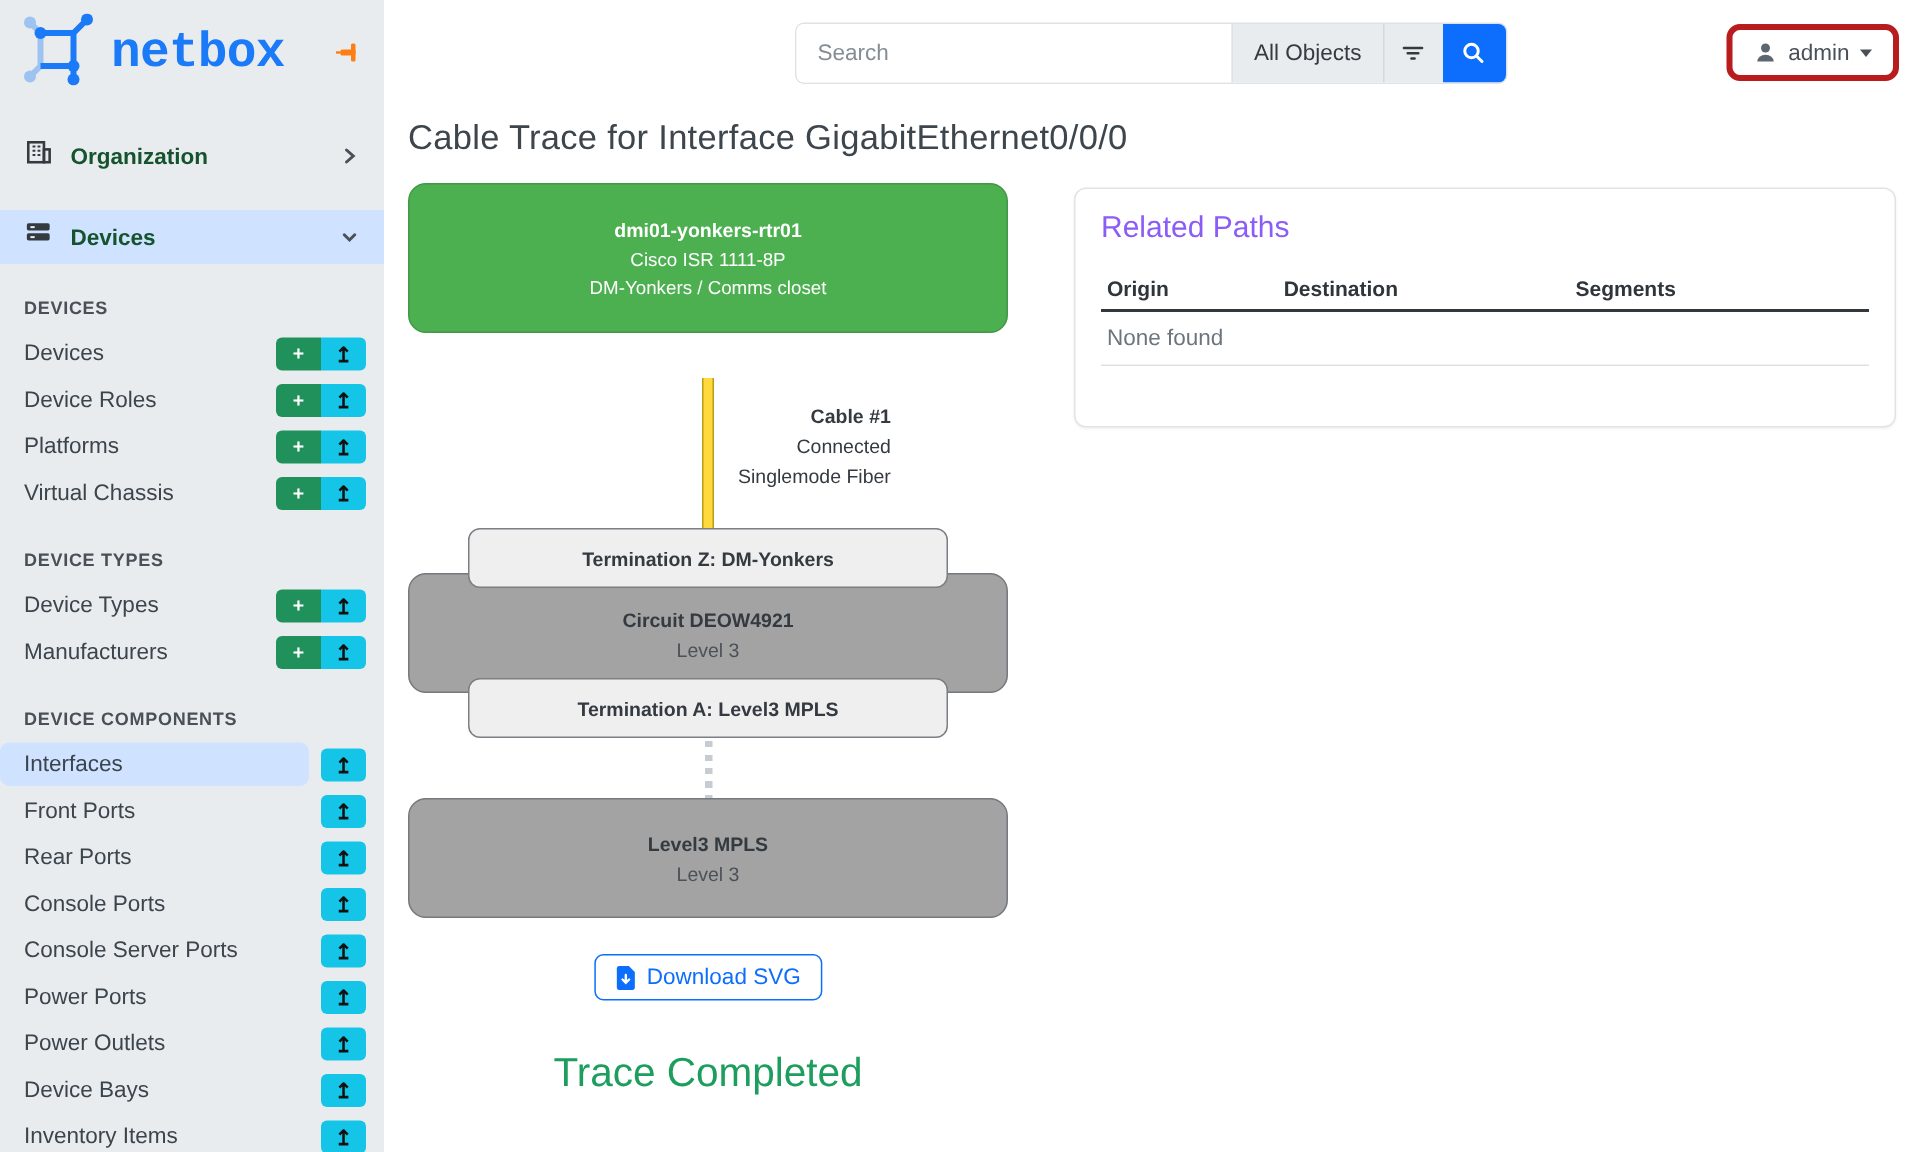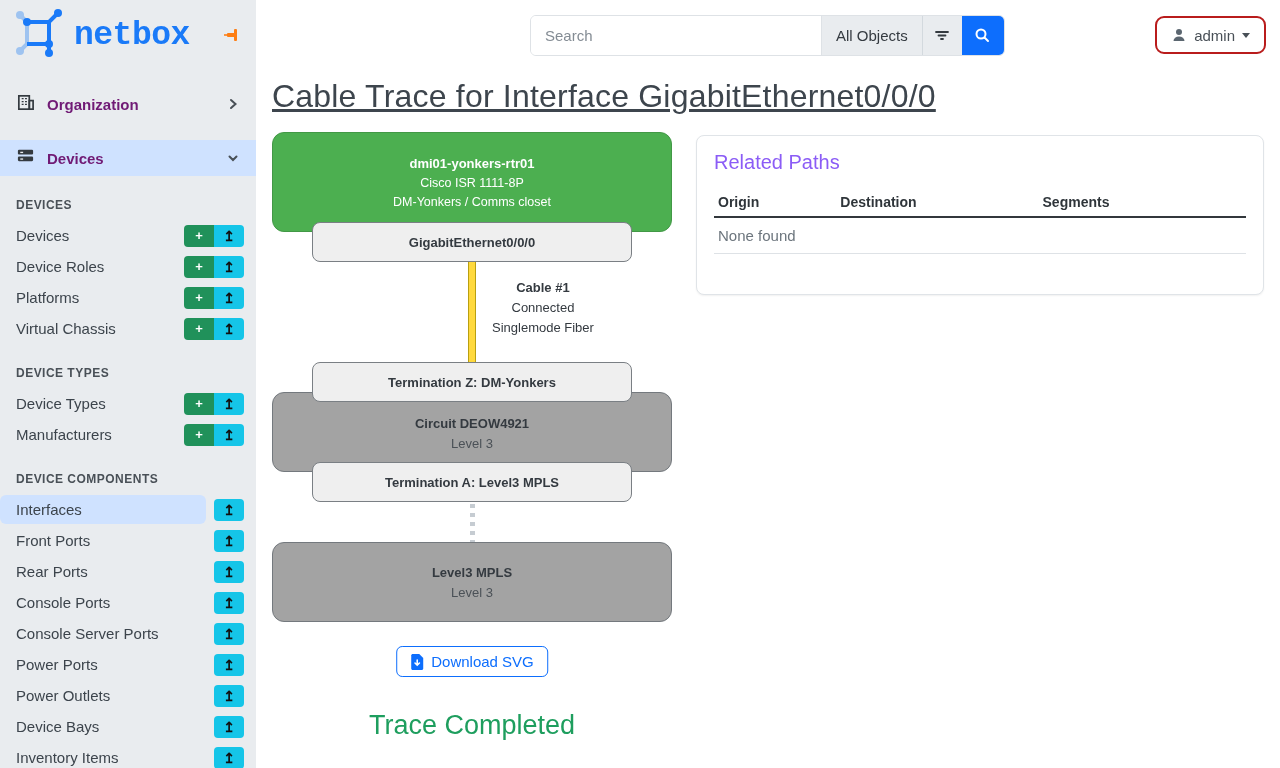--- a/index.html
+++ b/index.html
@@ -9,21 +9,21 @@
 
   
   .sidebar { width:256px; min-width:256px; height:768px; background:#e9ecef; overflow:hidden; position:relative; }
   .logo-row { display:flex; align-items:center; padding:14px 14px 10px 14px; height:66px;font-family:Liberation Mono, monospace; }
   .logo-mark { width:52px; height:48px; }
   .logo-word { font-size:33px; font-weight:bold; color:#1a7af8; letter-spacing:-0.5px; margin-left:8px; }
   .pin-btn { margin-left:auto; width:22px; height:22px; display:flex; align-items:center; justify-content:center; cursor:pointer; }
 
   .navgroup { display:flex; align-items:center; height:36px; padding:0 16px; margin-top:18px; cursor:pointer; }
   .navgroup.first { margin-top:20px; }
-  .navgroup .glabel { font-size:15px; font-weight:bold; color:#701a75; margin-left:12px; }
+  .navgroup .glabel { font-size:15px; font-weight:bold; color:#14532d; margin-left:12px; }
   .navgroup .chev { margin-left:auto; display:flex; }
   .navgroup.active { background:#cfe2ff; }
 
   .sec-header { font-size:12px; font-weight:bold; color:#495057; letter-spacing:.04em; padding:0 16px; margin-top:22px; margin-bottom:8px; }
   .side-item { display:flex; align-items:center; height:31px; padding:0 12px 0 16px; position:relative; }
   .side-item .ilabel { font-size:15px; color:#3c444c; }
   .side-item .btns { margin-left:auto; display:flex; }
   .side-item.active::before { content:""; position:absolute; left:0; top:1px; bottom:1px; right:50px;
      background:#cfe2ff; border-radius:6px; z-index:0; }
   .side-item > * { position:relative; z-index:1; }
@@ -37,26 +37,26 @@
   
   .main { flex:1; background:#fff; position:relative; }
   .topbar { display:flex; align-items:center; height:70px; padding:0 14px; }
   .search-group { display:flex; height:41px; margin-left:260px; border:1px solid #dee2e6; border-radius:6px; overflow:hidden; }
   .search-input { width:290px; border:none; outline:none; padding:0 14px; font-size:15px; color:#343a40; font-family:inherit; }
   .search-input::placeholder { color:#848c94; }
   .scope-btn { display:flex; align-items:center; padding:0 14px; background:#e9ecef; font-size:15px; color:#343a40; cursor:pointer; border-left:1px solid #dee2e6; }
   .filter-btn { display:flex; align-items:center; justify-content:center; width:40px; background:#e9ecef; border-left:1px solid #d3d9de; cursor:pointer; }
   .search-btn { display:flex; align-items:center; justify-content:center; width:42px; background:#0d6efd; cursor:pointer; }
   .user-btn { margin-left:auto; display:flex; align-items:center; gap:7px; height:38px; padding:0 14px;
-     border:2px solid #b91c1c; border-radius:9px; color:#495057; font-size:15px; cursor:pointer; background:#fff; }
+     border:4px solid #b91c1c; border-radius:9px; color:#495057; font-size:15px; cursor:pointer; background:#fff; }
   .caret-down { width:0; height:0; border-left:4px solid transparent; border-right:4px solid transparent; border-top:5px solid #495057; }
 
-  .page-title { font-size:32px; font-weight:400; color:#3d454d; padding:8px 0 0 16px; letter-spacing:.2px;text-decoration:underline; }
-
-  .content-row { display:flex; margin-top:0; }
+  .page-title { font-size:23px; font-weight:400; color:#3d454d; padding:8px 0 0 16px; letter-spacing:.2px; }
+
+  .content-row { display:flex; margin-top:0;gap:20px; }
   
   .trace-col { position:relative; width:400px; margin-left:16px; height:628px; flex:none; }
   .tbox { position:absolute; text-align:center; }
   .device-box { left:0; top:17px; width:400px; height:100px; background:#4caf50; border:1px solid #429846;
      border-radius:12px; color:#fff; display:flex; flex-direction:column; justify-content:center; gap:5px; }
   .device-name { font-size:13px; font-weight:bold; }
   .device-sub { font-size:12.5px; }
   .slim-box { left:40px; width:320px; height:40px; background:#efefef; border:1px solid #7a7f84; border-radius:8px;
      display:flex; align-items:center; justify-content:center; font-size:13px; font-weight:bold; color:#343a40; z-index:3; }
   .iface-box { top:107px; }
@@ -64,21 +64,21 @@
   .terma-box { top:347px; }
   .wide-box { left:0; width:400px; height:80px; background:#a3a3a3; border:1px solid #74797e; border-radius:12px; z-index:1;
      display:flex; flex-direction:column; align-items:center; gap:5px; }
   .circuit-box { top:277px; padding-top:23px; }
   .node-box { top:427px; justify-content:center; }
   .wb-name { font-size:13px; font-weight:bold; color:#343a40; }
   .wb-sub { font-size:13px; color:#4b5157; }
 
   .cable-line { position:absolute; left:196px; top:147px; width:8px; height:100px;
      background:#ffd93d; border-left:1.5px solid #b9a011; border-right:1.5px solid #b9a011; z-index:2; }
-  .cable-info { position:absolute; left:220px; top:163px; text-align:center; font-size:13px; line-height:20px; color:#343a40; }
+  .cable-info { position:absolute; left:220px; top:163px; text-align:right; font-size:13px; line-height:20px; color:#343a40; }
   .cable-label { font-weight:bold; }
   .dashed-line { position:absolute; left:198px; top:389px; width:5px; height:38px;
      background:repeating-linear-gradient(to bottom,#c6ccd2 0 4px,transparent 4px 9px); }
 
   .download-btn { position:absolute; top:531px; left:50%; transform:translateX(-50%);
      display:flex; align-items:center; gap:7px; height:31px; padding:0 13px; background:#fff;
      border:1px solid #0d6efd; border-radius:6px; color:#0d6efd; font-size:15px; cursor:pointer; white-space:nowrap; }
   .trace-status { position:absolute; top:595px; width:100%; text-align:center; font-size:27px; color:#1e9e5e; }
 
   
@@ -299,21 +299,20 @@
     <div class="content-row">
 
       <div class="trace-col">
 
         <div class="tbox device-box">
           <div class="device-name">dmi01-yonkers-rtr01</div>
           <div class="device-sub">Cisco ISR 1111-8P</div>
           <div class="device-sub">DM-Yonkers / Comms closet</div>
         </div>
 
-        <div class="tbox slim-box iface-box">GigabitEthernet0/0/0</div>
 
         <div class="cable-line"></div>
         <div class="cable-info">
           <div class="cable-label">Cable #1</div>
           <div>Connected</div>
           <div>Singlemode Fiber</div>
         </div>
 
         <div class="tbox slim-box termz-box">Termination Z: DM-Yonkers</div>
 

